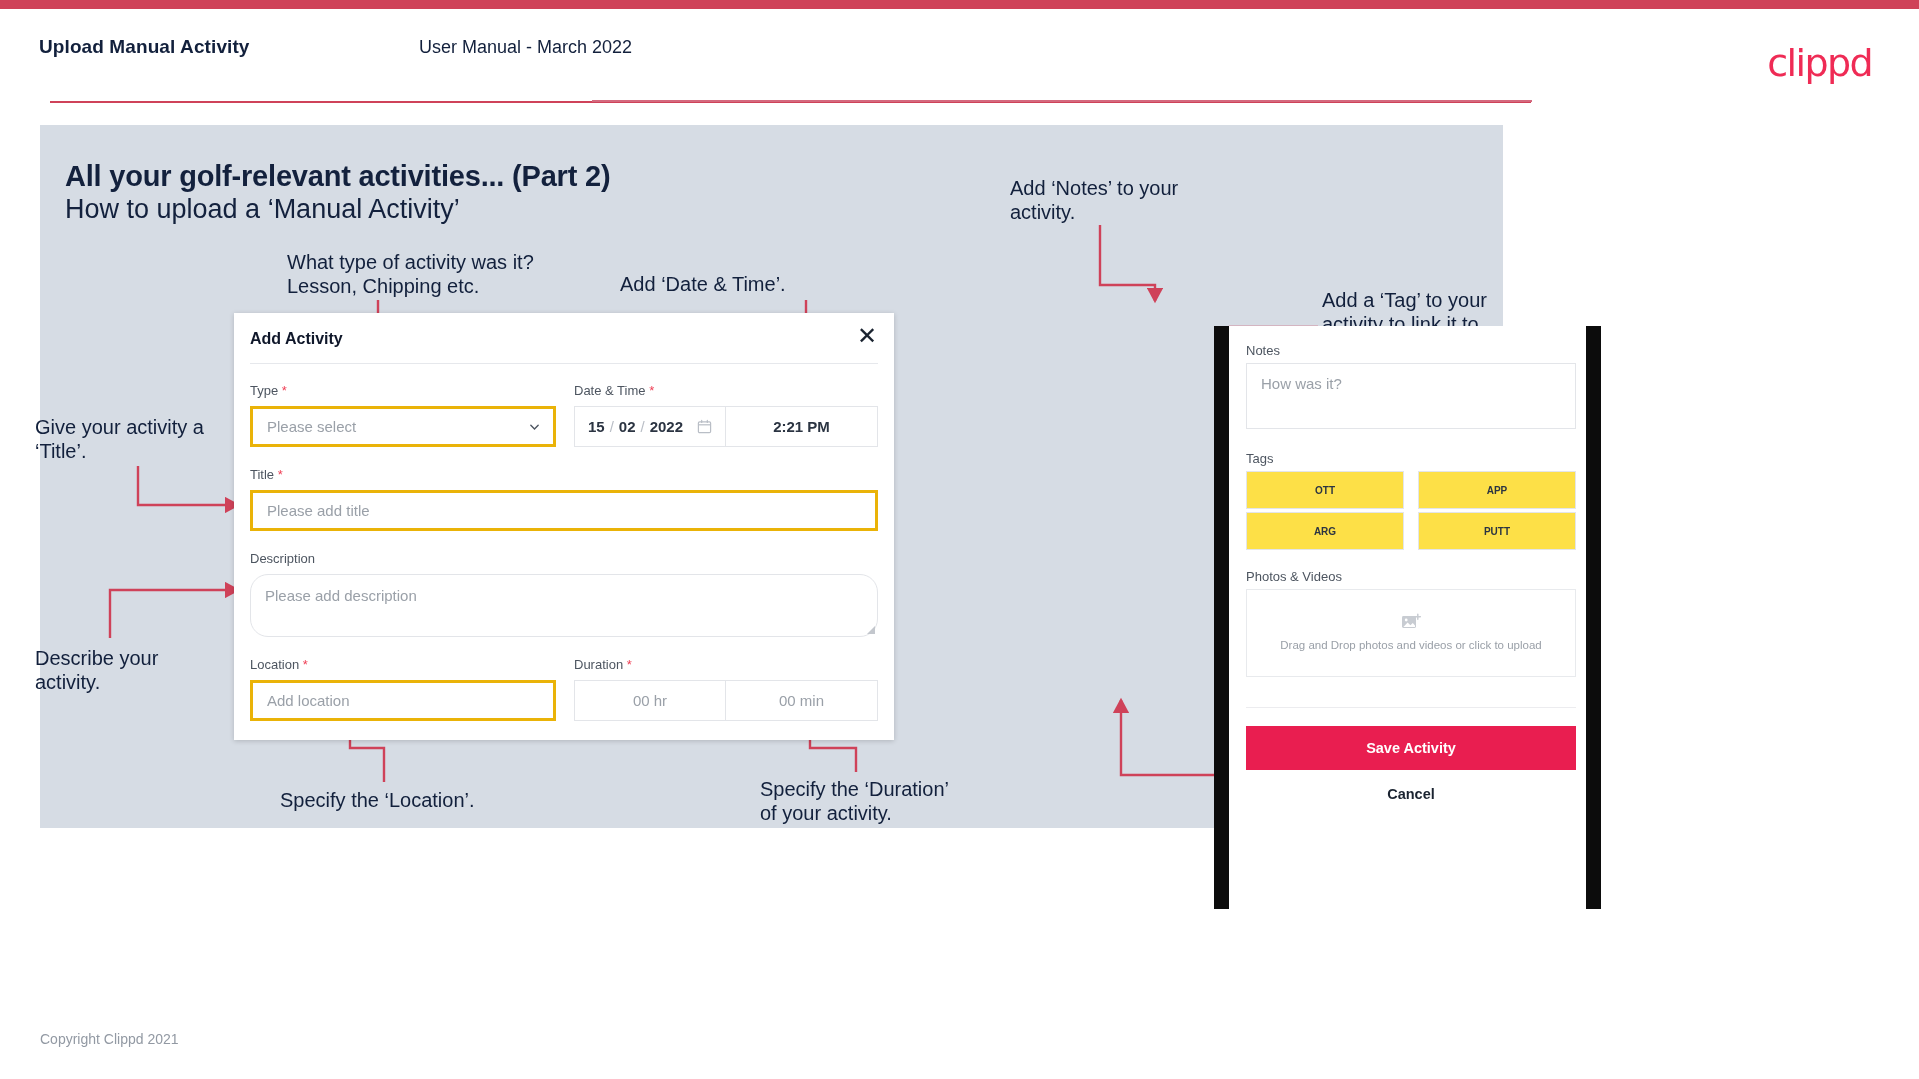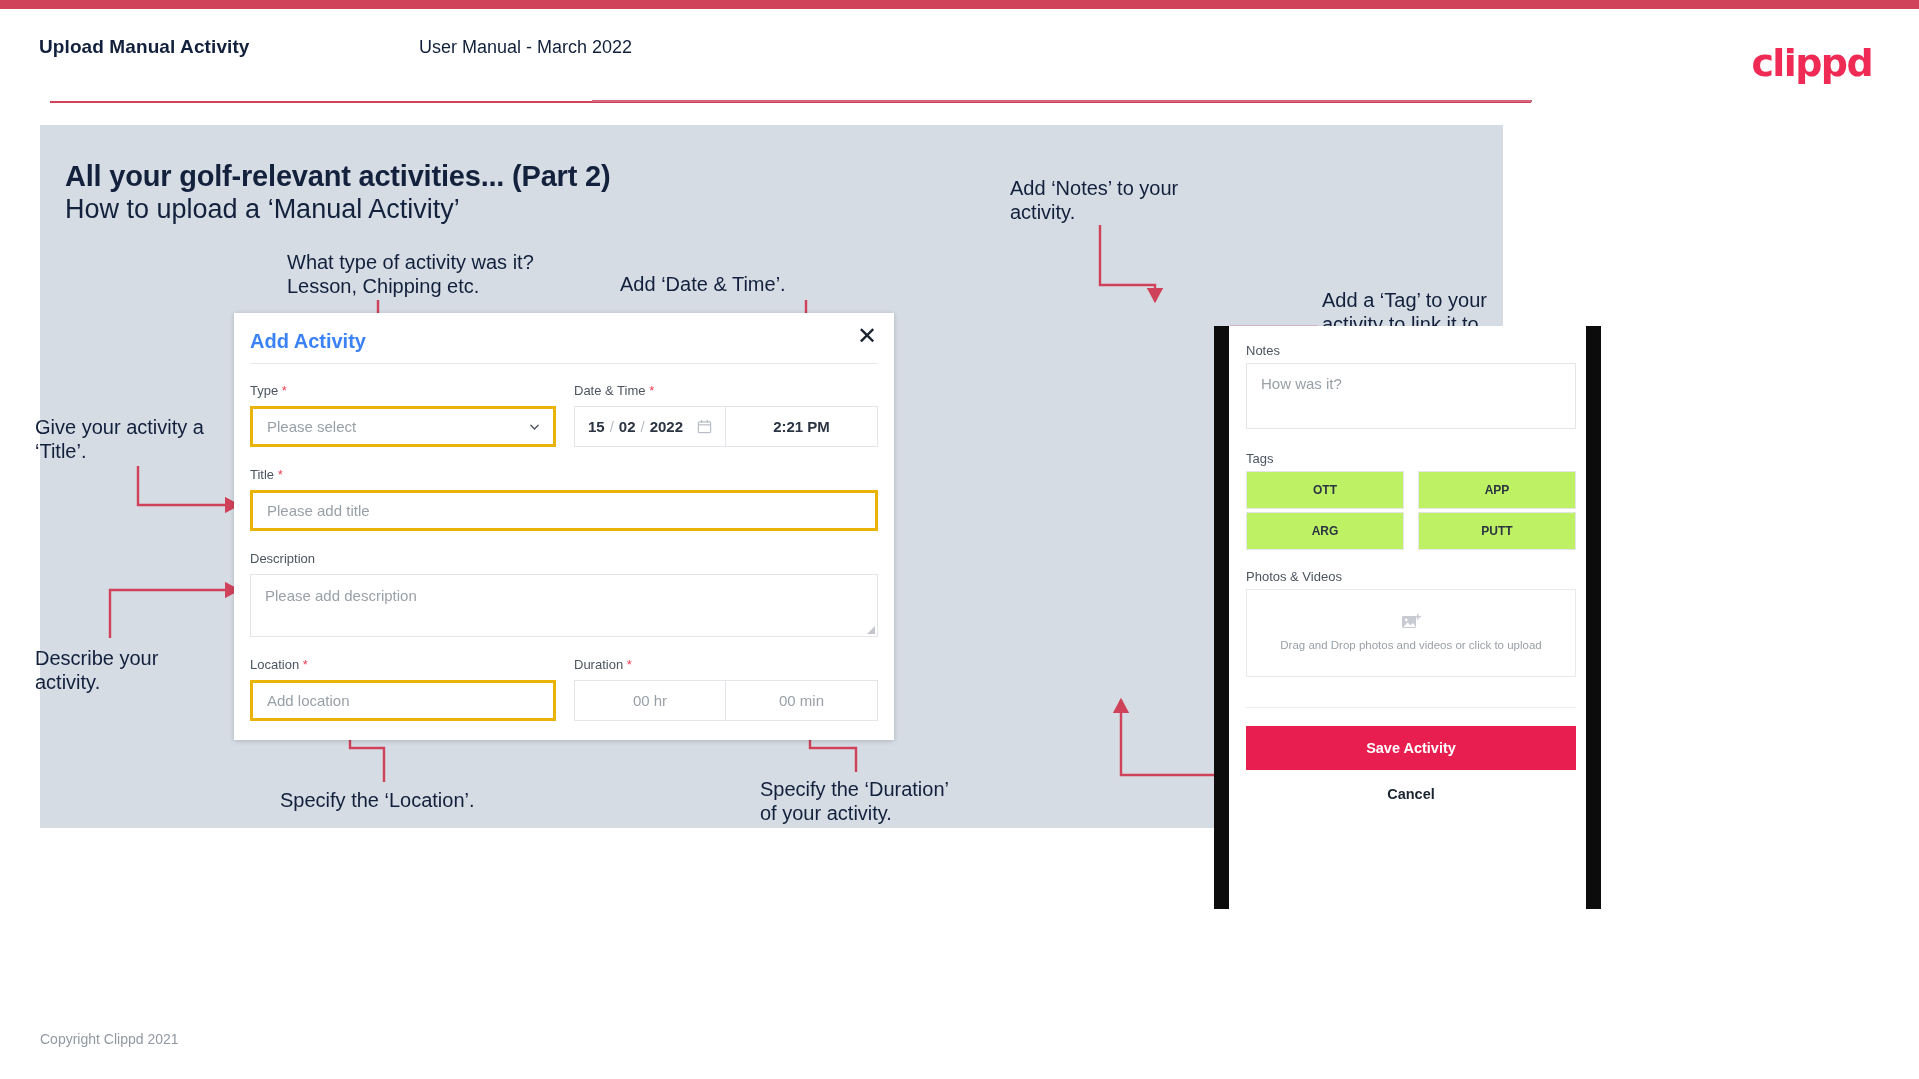--- a/index.html
+++ b/index.html
@@ -26,21 +26,21 @@
   }
   .hdr-rule {
     position: absolute; left: 50px; top: 101px; width: 1481px; height: 2px;
     background: #cf4259;
   }
   .hdr-rule.b {
     left: 592px; top: 100px; width: 940px; height: 2px; background: #d4697e;
   }
   .logo {
     position: absolute; right: 47px; top: 41px;
-    font-size: 38px; font-weight: 700; color: #ef2b55;
+    font-size: 38px; font-weight: 400; color: #ef2b55;
     letter-spacing: -1.6px; font-family: "DejaVu Sans", sans-serif;
   }
 
   
   .slide {
     position: absolute; left: 40px; top: 125px;
     width: 1463px; height: 703px;
     background: #d6dce4;
   }
   .slide-title {
@@ -63,21 +63,21 @@
 
   
   .dialog {
     position: absolute; left: 234px; top: 313px;
     width: 660px; height: 427px;
     background: #ffffff;
     box-shadow: 0 1px 5px rgba(0,0,0,.18);
   }
   .dlg-title {
     position: absolute; left: 16px; top: 17px;
-    font-size: 20px; font-weight: 700; color: #3b82f6;
+    font-size: 16px; font-weight: 700; color: #0f172a;
   }
   .dlg-close {
     position: absolute; right: 14px; top: 11px;
     width: 26px; height: 26px; color: #1a2330;
     font-size: 24px; line-height: 24px; text-align: center; cursor: pointer;
     font-weight: 400;
   }
   .dlg-hr {
     position: absolute; left: 16px; top: 50px; width: 628px; height: 1px;
     background: #e6e8ec;
@@ -134,23 +134,23 @@
     background:#ffffff; overflow:hidden;
   }
   .ph-label {
     position:absolute; font-size:13px; color:#4d5560;
   }
   .ph-notes {
     position:absolute; background:#fff; border:1px solid #e3e5e9;
     font-size:15px; color:#9aa0a8; padding:11px 14px;
   }
   .tag-btn {
-    position:absolute; border:1px solid #e3e5e9; background:#bef264;
+    position:absolute; border:1px solid #e3e5e9; background:#fde047;
     display:flex; align-items:center; justify-content:center;
-    font-size:12px; font-weight:700; color:#2b3442;
+    font-size:10px; font-weight:700; color:#2b3442;
   }
   .dropzone {
     position:absolute; border:1px solid #e8eaed; background:#fff;
     display:flex; flex-direction:column; align-items:center; justify-content:center;
     gap:6px;
   }
   .dropzone .dz-text {
     font-size:11.5px; color:#9aa0a8; text-align:center; line-height:16px;
   }
   .ph-hr { position:absolute; background:#ececef; height:1px; }
@@ -275,21 +275,21 @@
     <div class="fld-label" style="left:16px; top:154px;">
       <span>Title</span><span class="req"> *</span>
     </div>
     <div class="inp" style="left:16px; top:177px; width:628px; height:41px;">
       <span>Please add title</span>
     </div>
 
     <div class="fld-label" style="left:16px; top:238px;">
       <span>Description</span>
     </div>
-    <div class="ta" style="left:16px; top:261px; width:628px; height:63px;">
+    <div class="ta" style="left:16px; top:261px; width:628px; height:63px;border-radius:18px;">
       <span>Please add description</span>
     </div>
 
     <div class="fld-label" style="left:16px; top:344px;">
       <span>Location</span><span class="req"> *</span>
     </div>
     <div class="inp" style="left:16px; top:367px; width:306px; height:41px;">
       <span>Add location</span>
     </div>
 

